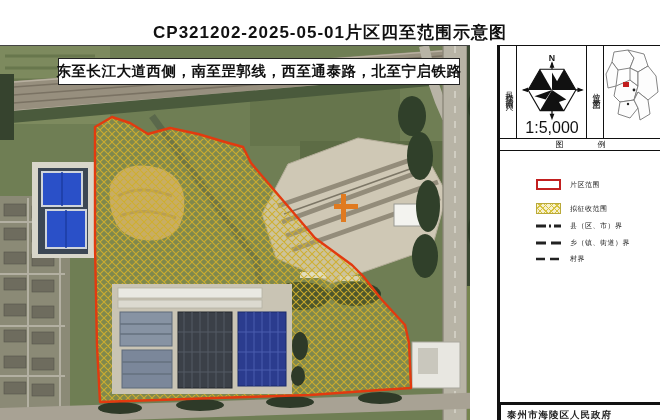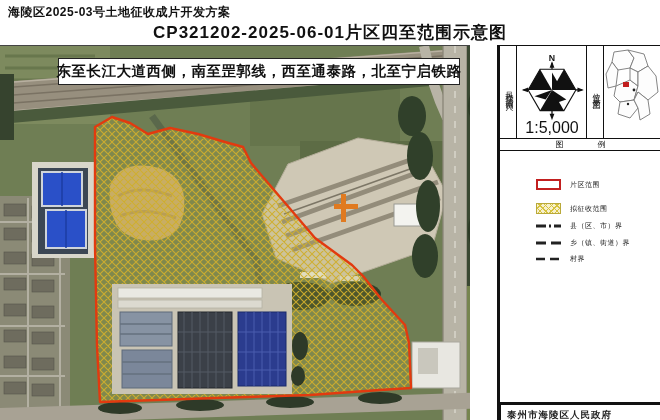--- a/index.html
+++ b/index.html
@@ -38,22 +38,21 @@
       repeating-linear-gradient(45deg,transparent 0 3px,#d6c23c 3px 4px),
       repeating-linear-gradient(-45deg,transparent 0 3px,#d6c23c 3px 4px),#f7f0cd;}
   .sym-line{height:3px;display:flex;align-items:center;}
   .footerBox{position:absolute;left:0;top:358px;width:163px;height:70px;border:2px solid #111;box-sizing:border-box;background:#fff;
              font-size:9.5px;font-weight:bold;color:#222;padding:4px 6px;letter-spacing:1px;}
 </style>
 </head>
 <body>
 
 <div class="hdr">
-  <div class="t1">海陵区2025-03号土地征收成片开发方案</div>
-  <div class="t2">CP321202-2025-06-01片区四至范围示意图</div>
+  <div class="t2">CP321202-2025-05-01片区四至范围示意图</div>
 </div>
 
 <div class="map">
 <svg width="497" height="375" viewBox="0 0 497 375" aria-hidden="true">
   <defs>
     <pattern id="xhatch" width="8" height="8" patternUnits="userSpaceOnUse">
       <rect width="8" height="8" fill="rgba(195,175,45,0.20)"></rect>
       <path d="M0,8 L8,0 M-1,1 L1,-1 M7,9 L9,7 M0,0 L8,8 M-1,7 L1,9 M7,-1 L9,1" stroke="#cfae2c" stroke-width="1.1" opacity="0.95"></path>
     </pattern>
   </defs>

